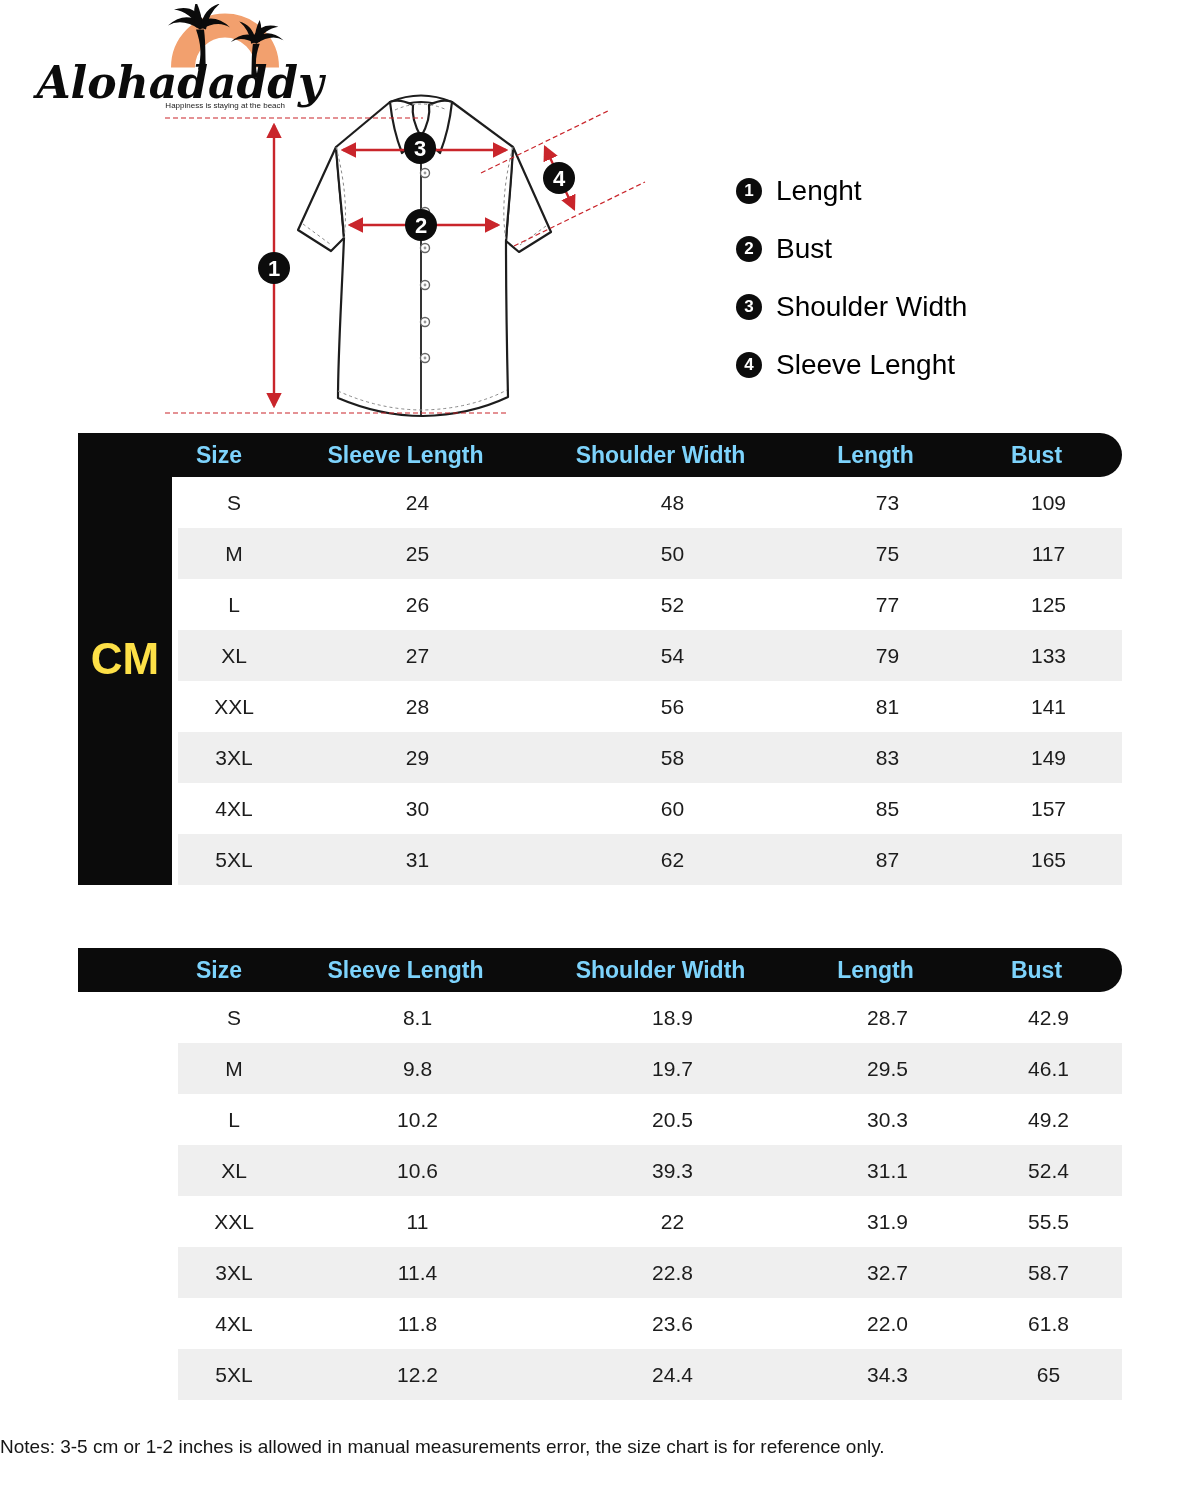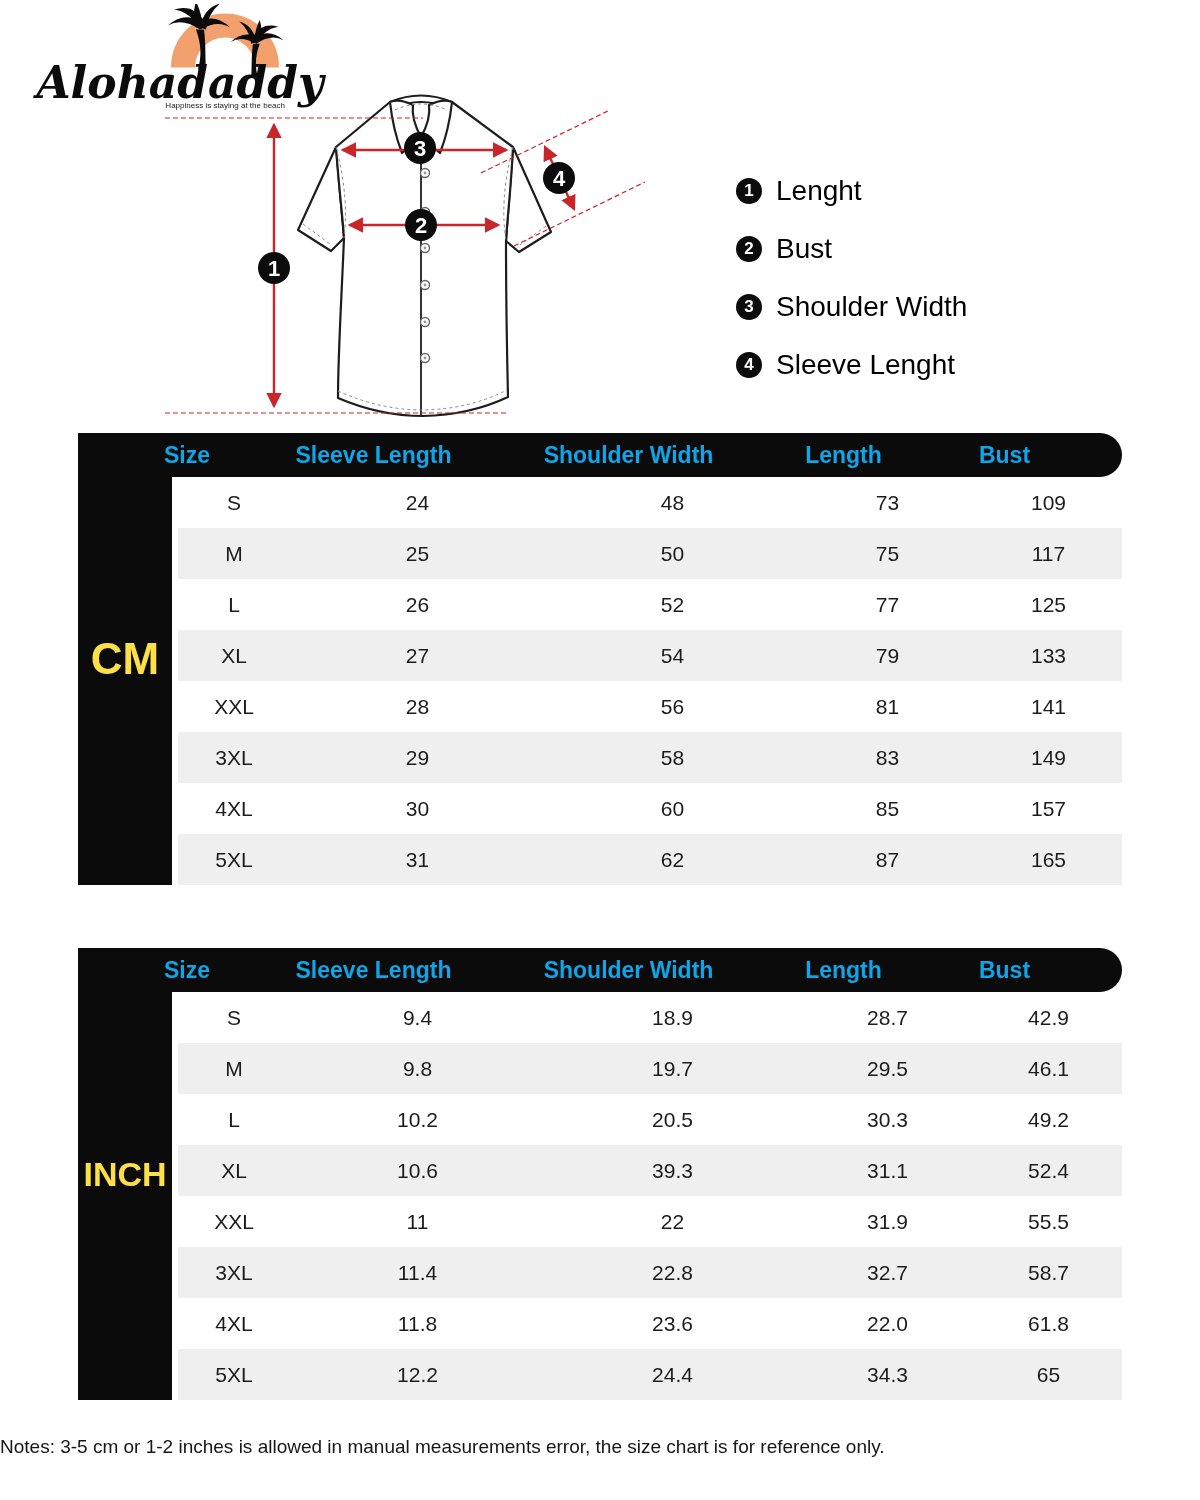--- a/index.html
+++ b/index.html
@@ -23,22 +23,22 @@
 
   
   .size-table{position:absolute;left:78px;width:1044px;height:452px;}
   .cm-table{top:433px;}
   .inch-table{top:948px;}
   .label-col{position:absolute;left:0;top:0;width:94px;height:452px;background:#0b0b0b;
              display:flex;align-items:center;justify-content:center;color:#fde047;font-weight:bold;}
   .unit-0 .unit-label{font-size:44px;}
   .unit-1 .unit-label{font-size:34px;}
   .t-header{position:absolute;left:0;top:0;width:1044px;height:44px;background:#0b0b0b;
-            border-radius:0 22px 22px 0;display:flex;align-items:center;padding-left:50px;
-            box-sizing:border-box;color:#0ea5e9;font-weight:bold;font-size:23px;}
+            border-radius:0 22px 22px 0;display:flex;align-items:center;padding-left:82px;
+            box-sizing:border-box;color:#7dd3fc;font-weight:bold;font-size:23px;}
   .hc{text-align:center;}
   .hc0{width:118px;}.hc1{width:255px;}.hc2{width:255px;}.hc3{width:175px;}.hc4{width:147px;}
   .t-body{position:absolute;left:100px;top:44px;width:944px;}
   .t-row{display:flex;align-items:center;height:51px;font-size:21px;color:#1c1c1c;}
   .t-row.odd{background:#efefef;}
   .t-row.even{background:#ffffff;}
   .tc{text-align:center;}
   .tc0{width:112px;}.tc1{width:255px;}.tc2{width:255px;}.tc3{width:175px;}.tc4{width:147px;}
 
   
@@ -233,34 +233,31 @@
           <div class="tc tc0">5XL</div>
           <div class="tc tc1">31</div>
           <div class="tc tc2">62</div>
           <div class="tc tc3">87</div>
           <div class="tc tc4">165</div>
         </div>
       </div>
   </div>
 
   <div class="size-table inch-table unit-1">
-    <div class="label-col">
-      <span class="unit-label">INCH</span>
-    </div>
     <div class="t-header">
         <div class="hc hc0">Size</div>
         <div class="hc hc1">Sleeve Length</div>
         <div class="hc hc2">Shoulder Width</div>
         <div class="hc hc3">Length</div>
         <div class="hc hc4">Bust</div>
       </div>
     <div class="t-body">
         <div class="t-row even">
           <div class="tc tc0">S</div>
-          <div class="tc tc1">9.4</div>
+          <div class="tc tc1">8.1</div>
           <div class="tc tc2">18.9</div>
           <div class="tc tc3">28.7</div>
           <div class="tc tc4">42.9</div>
         </div>
         <div class="t-row odd">
           <div class="tc tc0">M</div>
           <div class="tc tc1">9.8</div>
           <div class="tc tc2">19.7</div>
           <div class="tc tc3">29.5</div>
           <div class="tc tc4">46.1</div>

